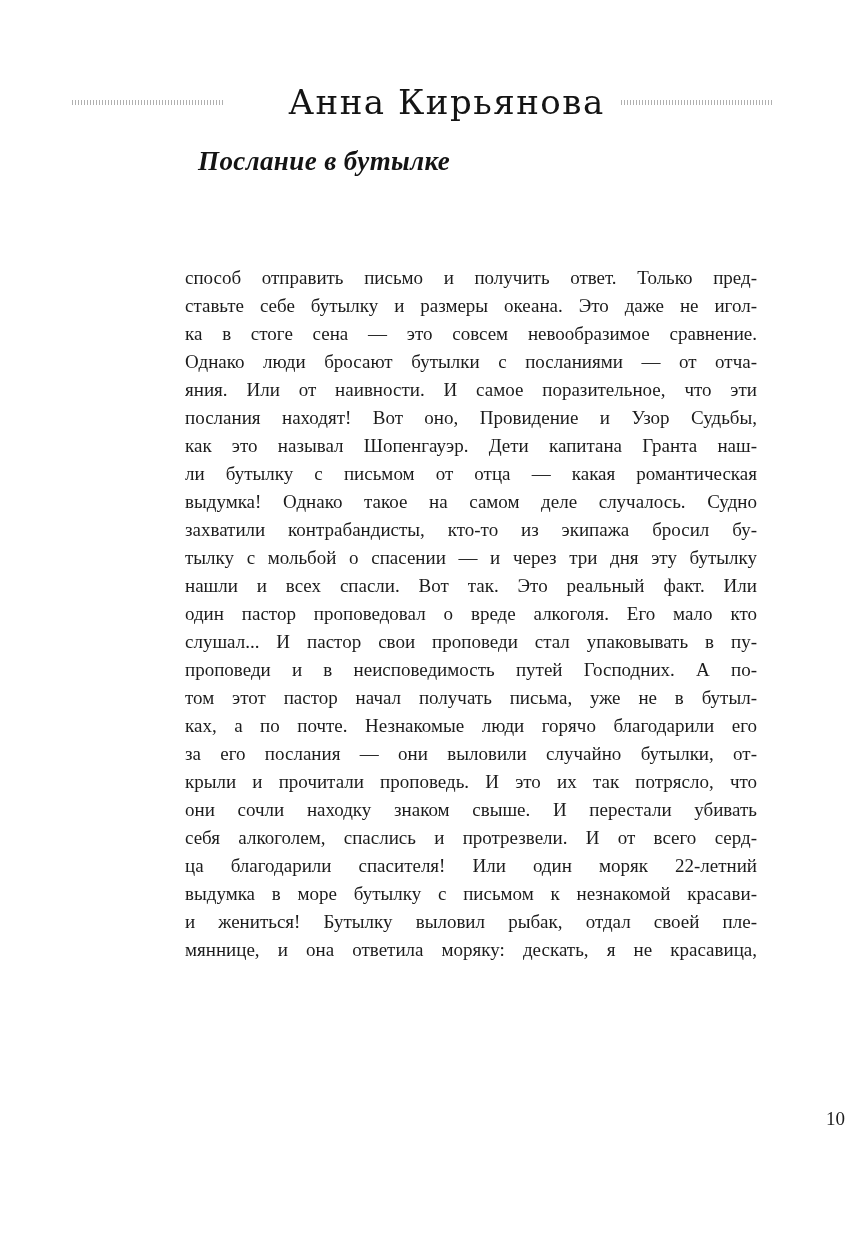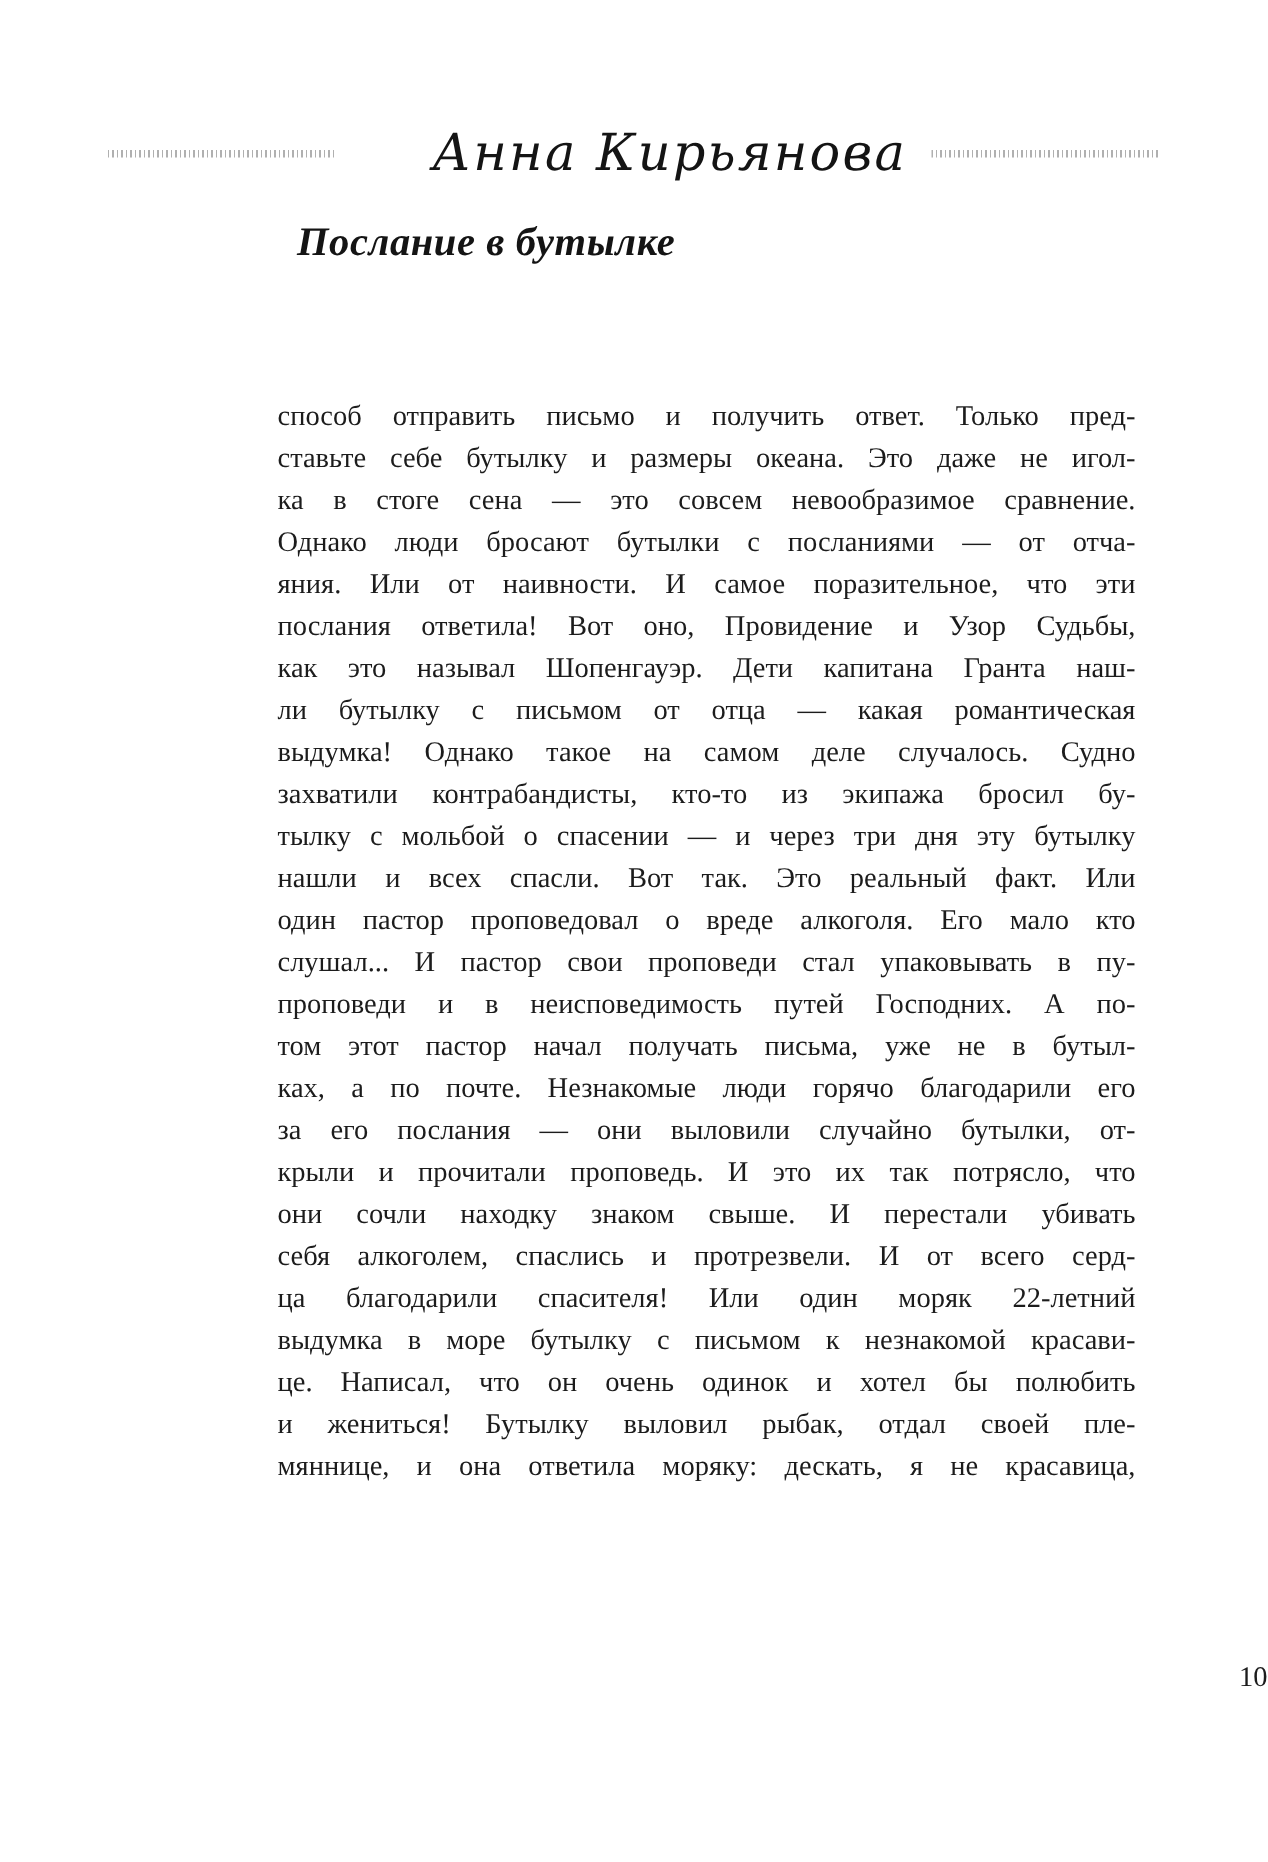--- a/index.html
+++ b/index.html
@@ -26,21 +26,20 @@
   .ornament {
     display: inline-block;
     width: 152px;
     height: 5px;
     background-image: repeating-linear-gradient(90deg,
       #a2a2a2 0, #a2a2a2 1px, transparent 1px, transparent 3px);
     opacity: 0.85;
   }
   .author {
     font-family: "DejaVu Serif", serif;
-    font-style: italic;
     font-size: 34px;
     letter-spacing: 1.5px;
     white-space: nowrap;
     color: #141414;
     margin-left: 48px;
   }
   .chapter-title {
     position: absolute;
     top: 146px;
     left: 158px;
@@ -87,38 +86,37 @@
   </header>
 
   <h1 class="chapter-title">Послание в бутылке</h1>
 
   <main class="body-text">
       <div class="line">способ отправить письмо и получить ответ. Только пред-</div>
       <div class="line">ставьте себе бутылку и размеры океана. Это даже не игол-</div>
       <div class="line">ка в стоге сена — это совсем невообразимое сравнение.</div>
       <div class="line">Однако люди бросают бутылки с посланиями — от отча-</div>
       <div class="line">яния. Или от наивности. И самое поразительное, что эти</div>
-      <div class="line">послания ответила! Вот оно, Провидение и Узор Судьбы,</div>
+      <div class="line">послания находят! Вот оно, Провидение и Узор Судьбы,</div>
       <div class="line">как это называл Шопенгауэр. Дети капитана Гранта наш-</div>
       <div class="line">ли бутылку с письмом от отца — какая романтическая</div>
       <div class="line">выдумка! Однако такое на самом деле случалось. Судно</div>
       <div class="line">захватили контрабандисты, кто-то из экипажа бросил бу-</div>
       <div class="line">тылку с мольбой о спасении — и через три дня эту бутылку</div>
       <div class="line">нашли и всех спасли. Вот так. Это реальный факт. Или</div>
       <div class="line">один пастор проповедовал о вреде алкоголя. Его мало кто</div>
       <div class="line">слушал... И пастор свои проповеди стал упаковывать в пу-</div>
       <div class="line">проповеди и в неисповедимость путей Господних. А по-</div>
       <div class="line">том этот пастор начал получать письма, уже не в бутыл-</div>
       <div class="line">ках, а по почте. Незнакомые люди горячо благодарили его</div>
       <div class="line">за его послания — они выловили случайно бутылки, от-</div>
       <div class="line">крыли и прочитали проповедь. И это их так потрясло, что</div>
       <div class="line">они сочли находку знаком свыше. И перестали убивать</div>
       <div class="line">себя алкоголем, спаслись и протрезвели. И от всего серд-</div>
       <div class="line">ца благодарили спасителя! Или один моряк 22-летний</div>
       <div class="line">выдумка в море бутылку с письмом к незнакомой красави-</div>
-      <div class="line">це. Написал, что он очень одинок и хотел бы полюбить</div>
       <div class="line">и жениться! Бутылку выловил рыбак, отдал своей пле-</div>
       <div class="line">мяннице, и она ответила моряку: дескать, я не красавица,</div>
     </main>
 
   <footer class="page-number">10</footer>
 
 </div>
 
 </body></html>

